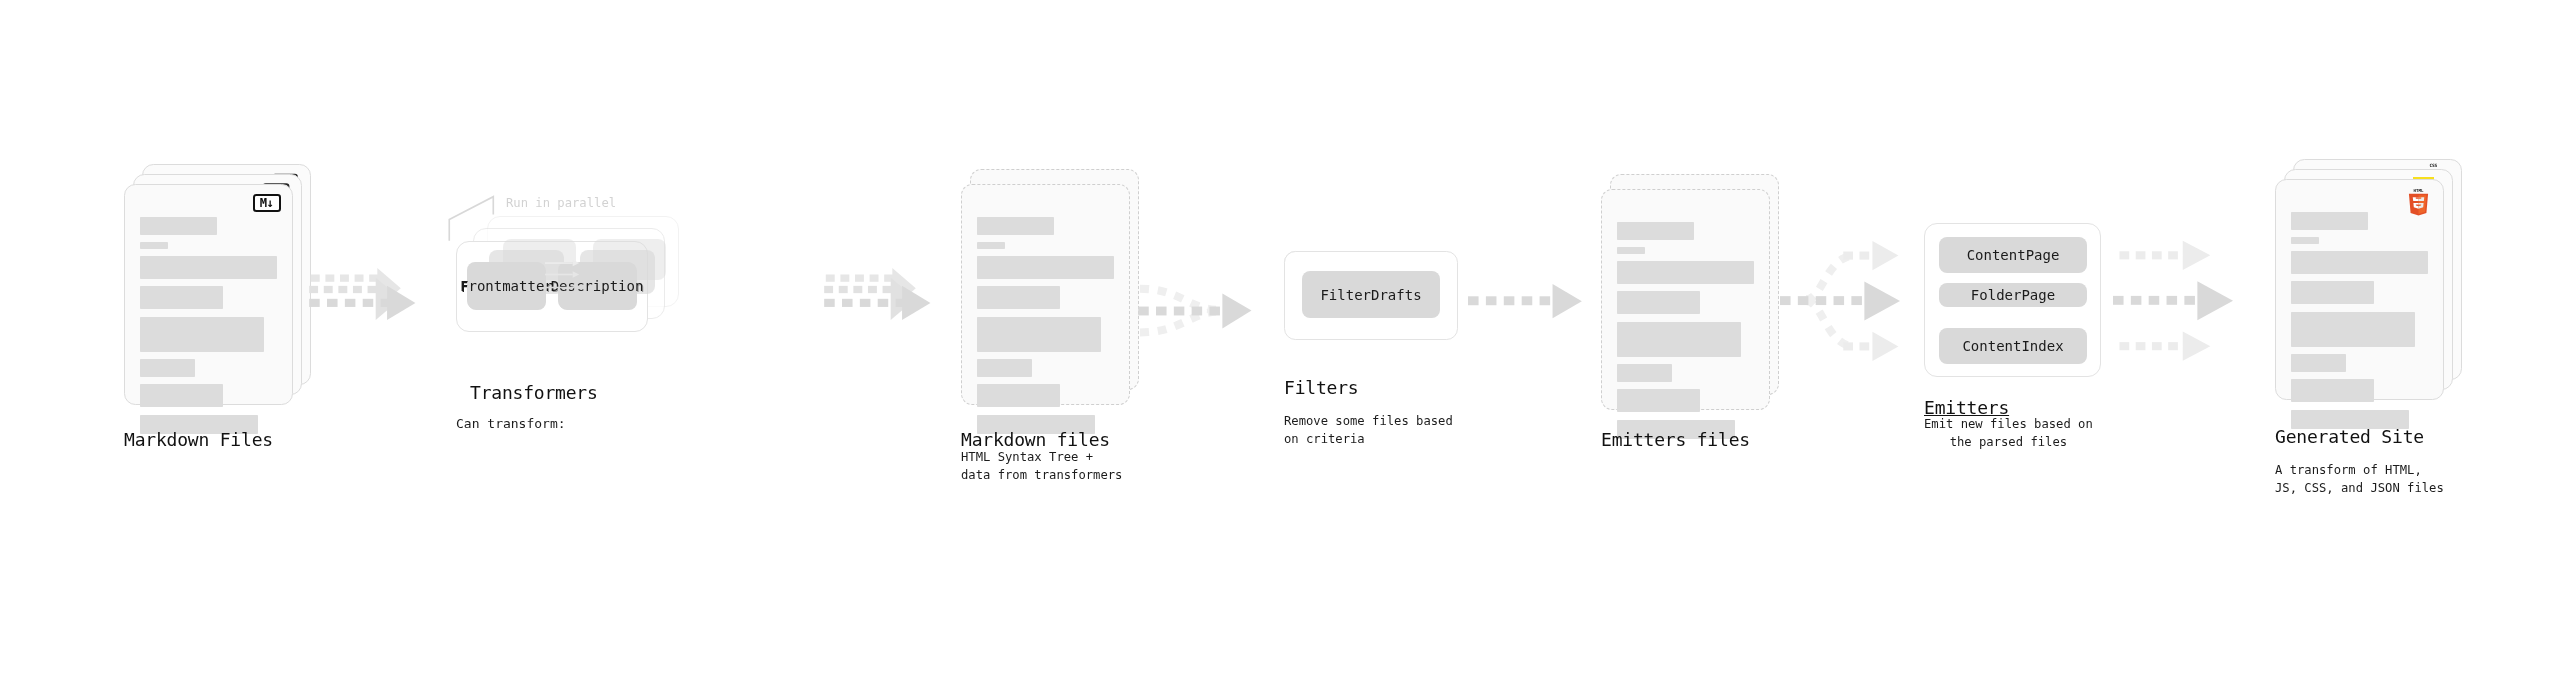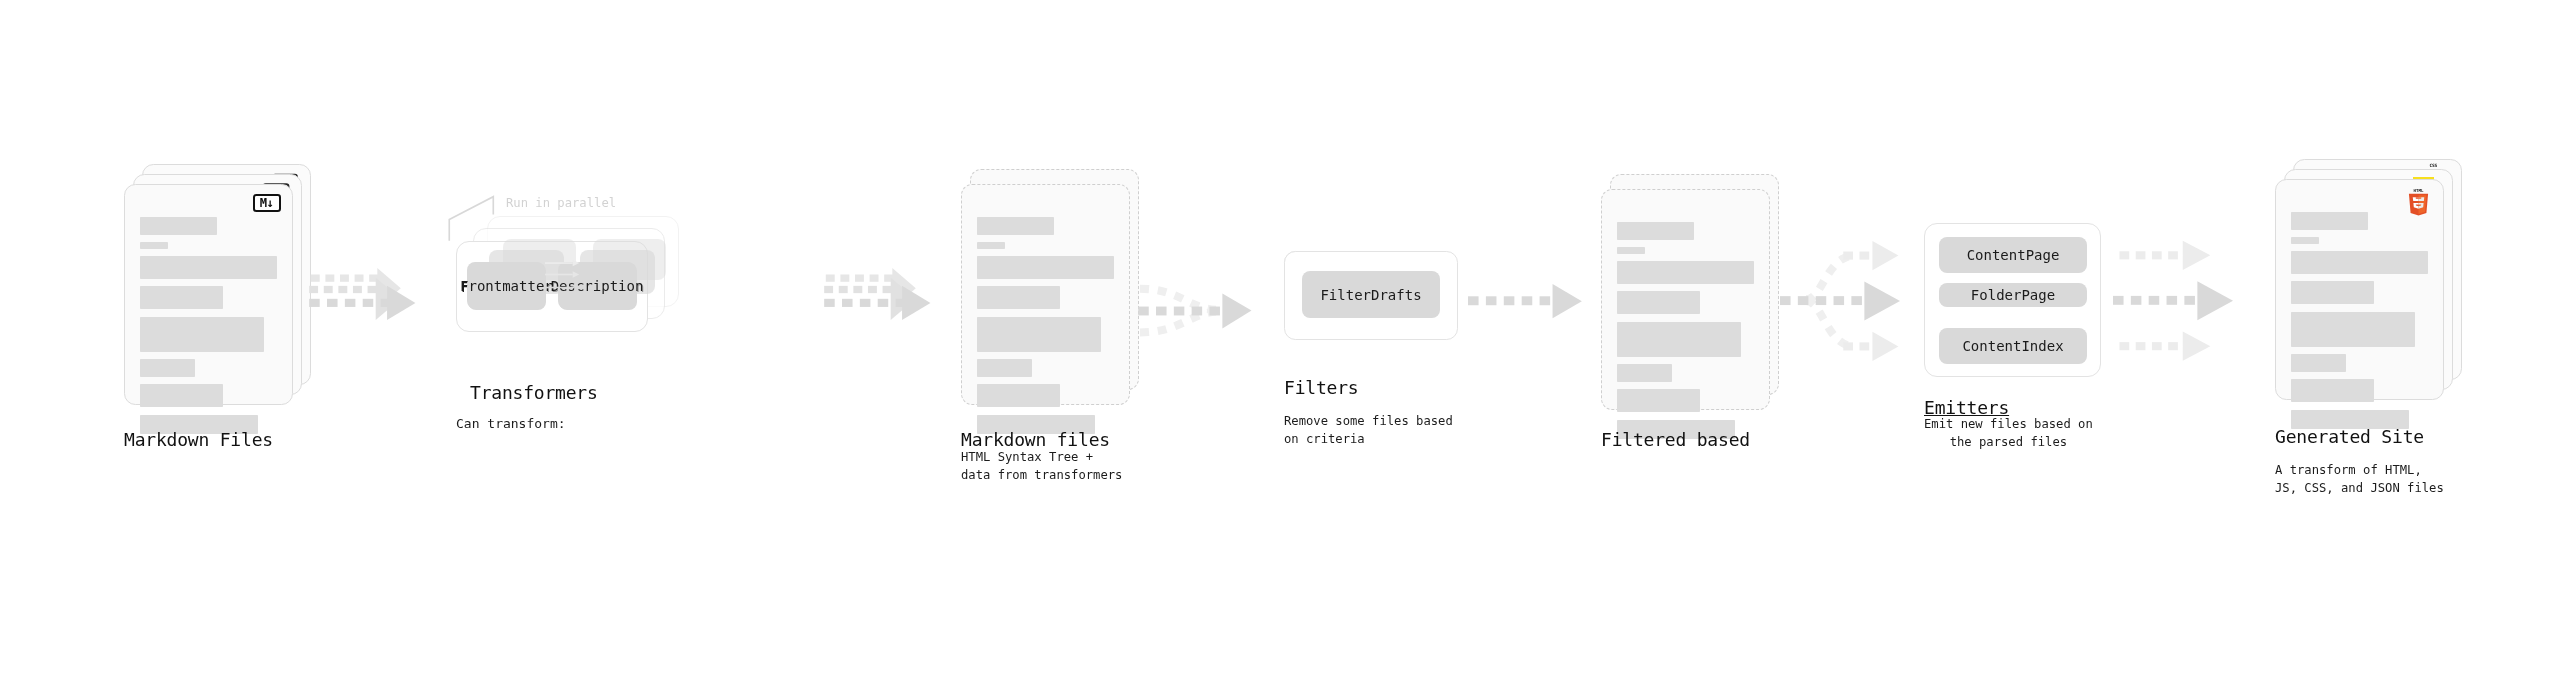--- a/index.html
+++ b/index.html
@@ -318,21 +318,21 @@
           <div class="bar" style="width:137px;height:23px;"></div>
           <div class="bar" style="width:83px;height:23px;"></div>
           <div class="bar" style="width:124px;height:35px;"></div>
           <div class="bar" style="width:55px;height:18px;"></div>
           <div class="bar" style="width:83px;height:23px;"></div>
           <div class="bar" style="width:118px;height:19.5px;"></div>
         </div>
       </div>
     </div>
   </div>
-  <div class="title" style="left:1601px; top:429px;">Filtered based</div>
+  <div class="title" style="left:1601px; top:429px;">Emitters files</div>
 
   <svg class="arrow-svg" style="left:1780px; top:228px;" width="146" height="146" viewBox="0 0 180 180">
     <g stroke="#efefef" stroke-width="10" fill="none" stroke-dasharray="11 11" stroke-linecap="butt">
       <path d="M32 88 C52 88, 56 40, 88 34"></path>
       <path d="M32 90 C52 90, 56 140, 88 146"></path>
     </g>
     <g fill="#ececec">
       <rect x="78" y="29" width="12" height="10"></rect>
         <rect x="98" y="29" width="12" height="10"></rect>
       <polygon points="114,16 146,34 114,52"></polygon>

